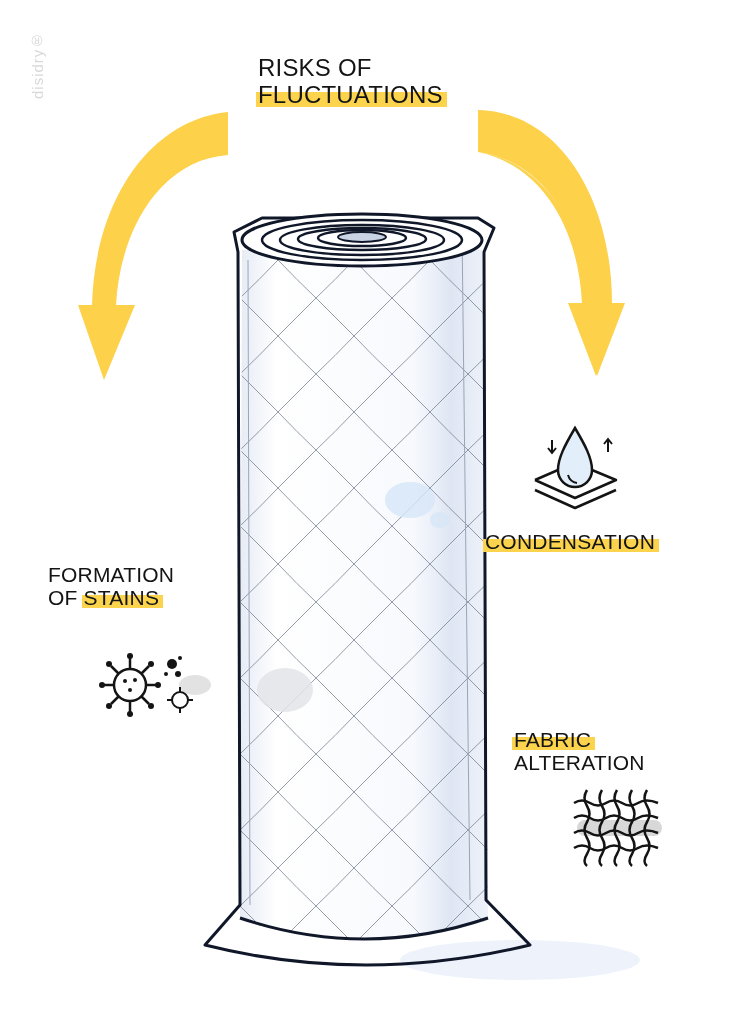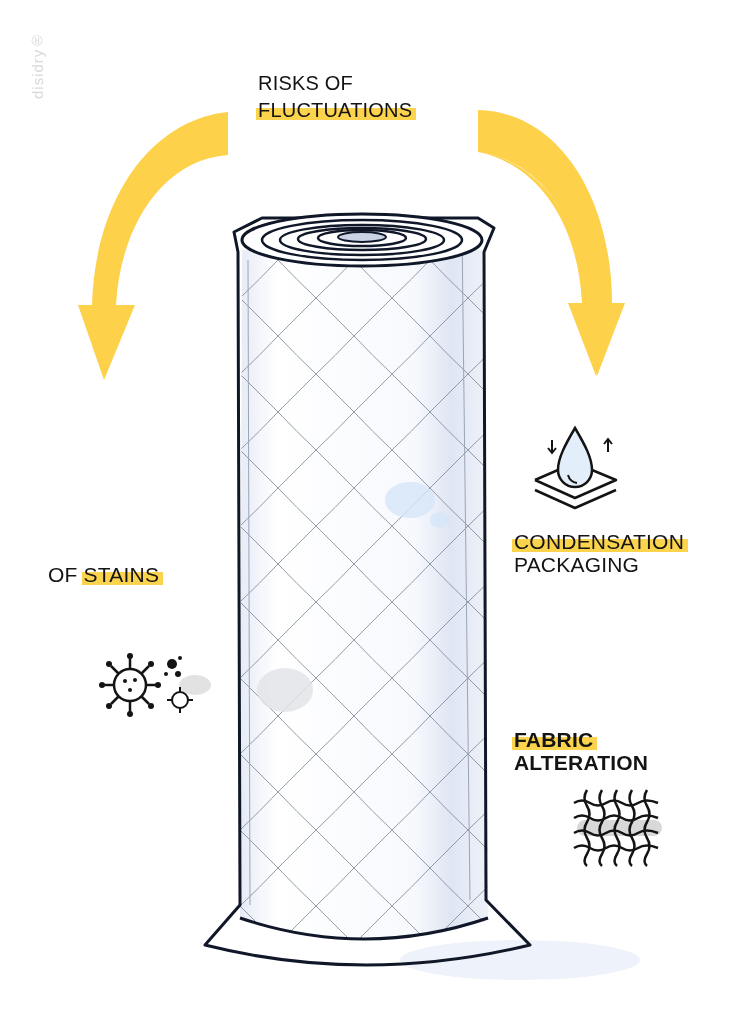--- a/index.html
+++ b/index.html
@@ -24,21 +24,21 @@
     <span>®</span>
   </div>
 
 <svg width="743" height="1024" style="left:0;top:0;">
   <path d="M228,112 L228,155 C160,160 120,230 116,305 L135,305 L104,380 L78,305 L92,305 C95,200 150,120 228,112 Z" fill="#fdd14a"></path>
 
   <path d="M478,110 L478,152 C540,160 585,225 590,303 L608,303 L596,376 L568,303 L582,303 C578,225 540,165 478,152 Z" fill="#fdd14a"></path>
   <path d="M478,110 C560,112 612,200 612,303 L625,303 L597,376 L570,303 L584,303 C583,220 540,160 478,152 Z" fill="#fdd14a"></path>
 </svg>
 
-<div class="abs label" style="left:258px; top:70px; font-size:20px; line-height:27px;">
+<div class="abs label" style="left:258px; top:54px; font-size:24px; line-height:27px;">
   <span class="line">RISKS OF</span>
   <span class="line"><span class="hl">FLUCTUATIONS</span></span>
 </div>
 
 <svg width="743" height="1024" style="left:0;top:0;">
   <defs>
     <pattern id="quilt" width="76" height="76" patternUnits="userSpaceOnUse" patternTransform="translate(240,260)">
       <path d="M0,38 Q19,20 38,0 M38,0 Q57,20 76,38 M0,38 Q19,57 38,76 M38,76 Q57,57 76,38" stroke="#7a8394" stroke-width="1" fill="none"></path>
     </pattern>
     <linearGradient id="shade" x1="0" x2="1">
@@ -75,26 +75,26 @@
 
 <svg width="90" height="90" style="left:530px; top:420px;">
   <path d="M45,8 C35,25 28,38 28,50 A17,17 0 0 0 62,50 C62,38 55,25 45,8 Z" fill="#e3eefb" stroke="#141414" stroke-width="2.5"></path>
   <path d="M38,55 Q40,62 47,63" fill="none" stroke="#141414" stroke-width="2"></path>
   <path d="M5,60 L28,50 M62,50 L86,60 L45,78 L5,60" fill="none" stroke="#141414" stroke-width="2.5" stroke-linejoin="round"></path>
   <path d="M5,70 L45,88 L86,70" fill="none" stroke="#141414" stroke-width="2.5" stroke-linejoin="round"></path>
   <path d="M22,20 L22,32 M18,28 L22,33 L26,28" fill="none" stroke="#141414" stroke-width="2"></path>
   <path d="M78,32 L78,20 M74,24 L78,19 L82,24" fill="none" stroke="#141414" stroke-width="2"></path>
 </svg>
 
-<div class="abs label" style="left:514px; top:530px;">
+<div class="abs label" style="left:485px; top:530px;">
   <span class="line"><span class="hl">CONDENSATION</span></span>
-  <span class="line">PACKAGING</span>
 </div>
 
 <div class="abs label" style="left:48px; top:563px;">
+  <span class="line">FORMATION</span>
   <span class="line"><span>OF </span><span class="hl">STAINS</span></span>
 </div>
 
 <svg width="120" height="70" style="left:100px; top:650px;">
   <ellipse cx="95" cy="35" rx="16" ry="10" fill="#e2e2e2"></ellipse>
   <circle cx="30" cy="35" r="16" fill="none" stroke="#141414" stroke-width="2.5"></circle>
   <g stroke="#141414" stroke-width="2.5" fill="none">
     <path d="M30,19 L30,8"></path>
       <path d="M30,51 L30,62"></path>
       <path d="M14,35 L4,35"></path>
@@ -123,21 +123,21 @@
   </g>
   <circle cx="80" cy="50" r="8" fill="none" stroke="#141414" stroke-width="2"></circle>
   <g stroke="#141414" stroke-width="2">
       <path d="M80,42 L80,37"></path>
       <path d="M80,58 L80,63"></path>
       <path d="M72,50 L67,50"></path>
       <path d="M88,50 L93,50"></path>
     </g>
 </svg>
 
-<div class="abs label" style="left:514px; top:728px;font-weight:bold;">
+<div class="abs label" style="left:514px; top:728px;">
   <span class="line"><span class="hl">FABRIC</span></span>
   <span class="line">ALTERATION</span>
 </div>
 
 <svg width="95" height="80" style="left:572px; top:788px;">
   <rect x="5" y="32" width="85" height="16" rx="8" fill="#c8c8c8" opacity="0.7"></rect>
   <g stroke="#141414" stroke-width="2.5" fill="none">
     <path d="M15,2 Q10,10 15,18 T15,34 T15,50 T15,66 T15,78"></path>
     <path d="M30,2 Q25,10 30,18 T30,34 T30,50 T30,66 T30,78"></path>
     <path d="M45,2 Q40,10 45,18 T45,34 T45,50 T45,66 T45,78"></path>

